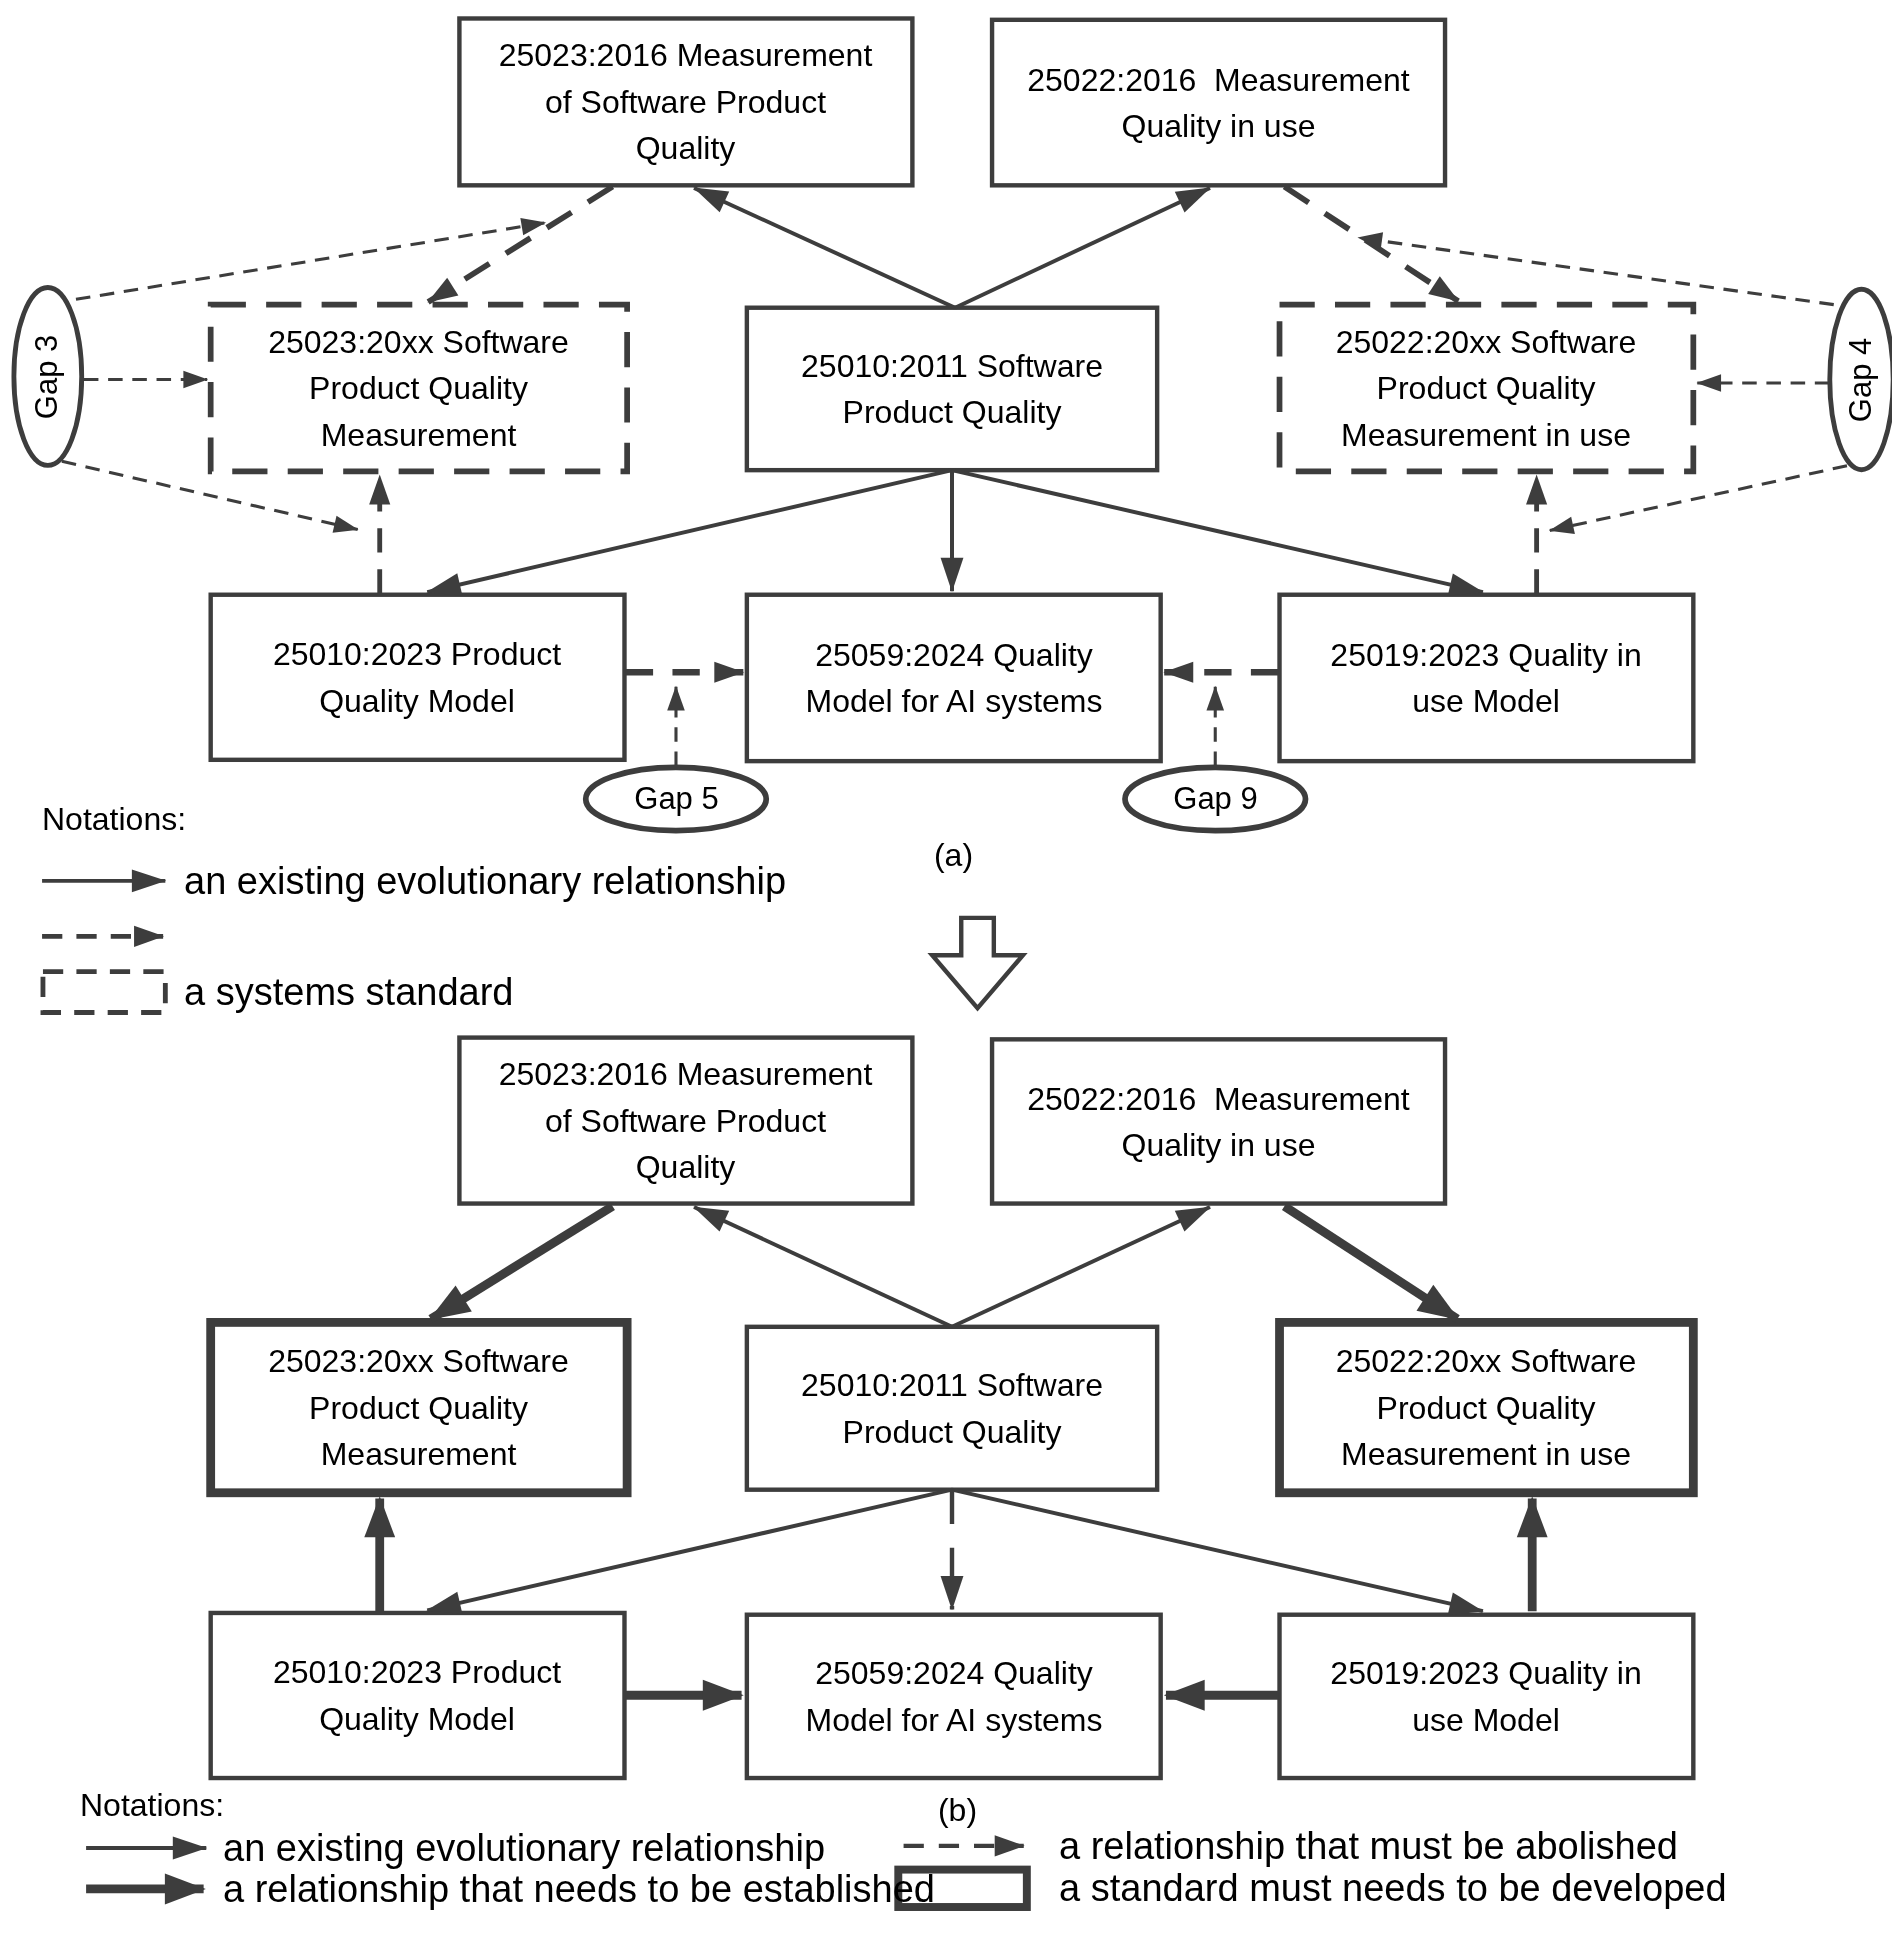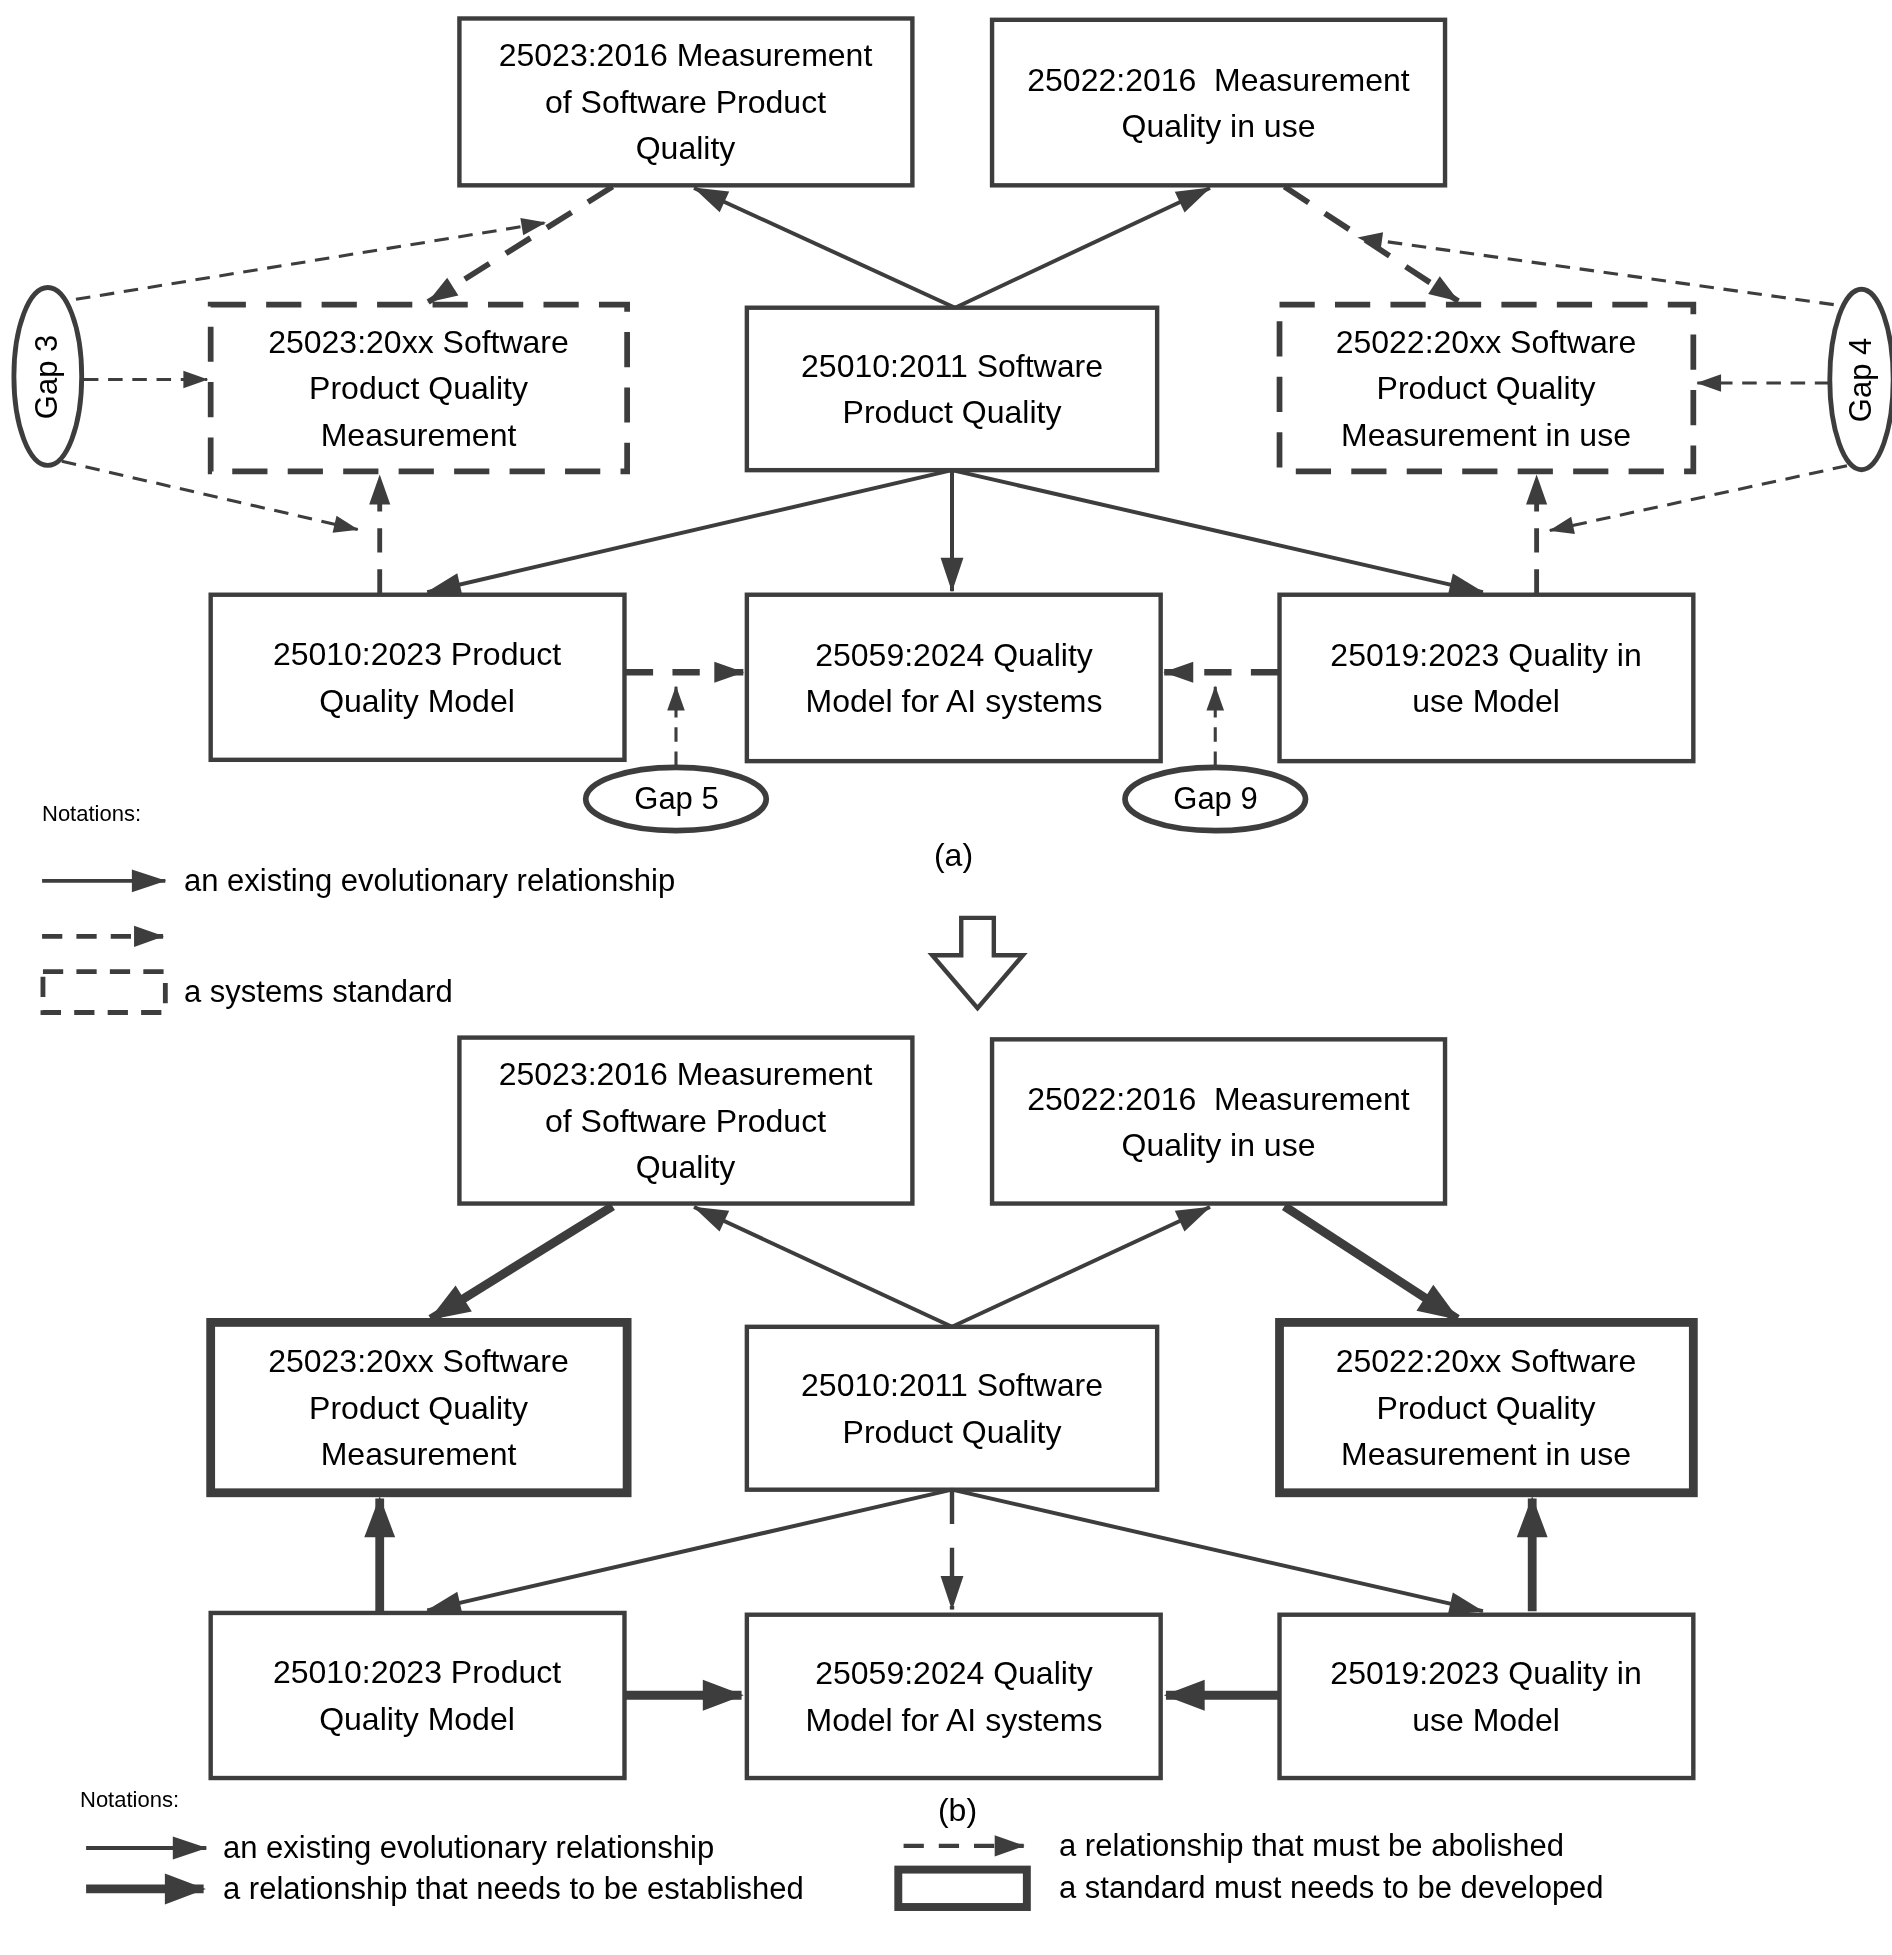--- a/index.html
+++ b/index.html
@@ -2,22 +2,22 @@
 <html style="font-size:7px"><head>
 <meta charset="utf-8">
 <style>
   html,body{margin:0;padding:0;background:#ffffff;}
   .canvas{position:relative;width:1893px;height:1955px;background:#ffffff;overflow:hidden;
           font-family:Liberation Sans, sans-serif;color:#000;}
   .layer{position:absolute;left:0;top:0;width:1893px;height:1955px;}
   svg{display:block;}
   .bt{position:absolute;display:flex;flex-direction:column;justify-content:center;align-items:center;
       text-align:center;font-size:32px;line-height:1.45;white-space:pre;}
-  .lg{position:absolute;transform:translateY(-50%);font-size:31px;white-space:pre;}
-  .ttl{position:absolute;font-size:22px;white-space:pre;}
+  .lg{position:absolute;transform:translateY(-50%);font-size:38px;white-space:pre;}
+  .ttl{position:absolute;font-size:32px;white-space:pre;}
   .seclab{position:absolute;width:97px;text-align:center;font-size:32px;}
   .gl{position:absolute;display:flex;align-items:center;justify-content:center;font-size:31px;white-space:pre;}
   .gl-vert span{display:block;transform:rotate(-90deg);white-space:pre;}
 </style>
 </head>
 <body>
 
 <div class="canvas">
 
   <svg class="layer" viewBox="0 0 4299 4441">

